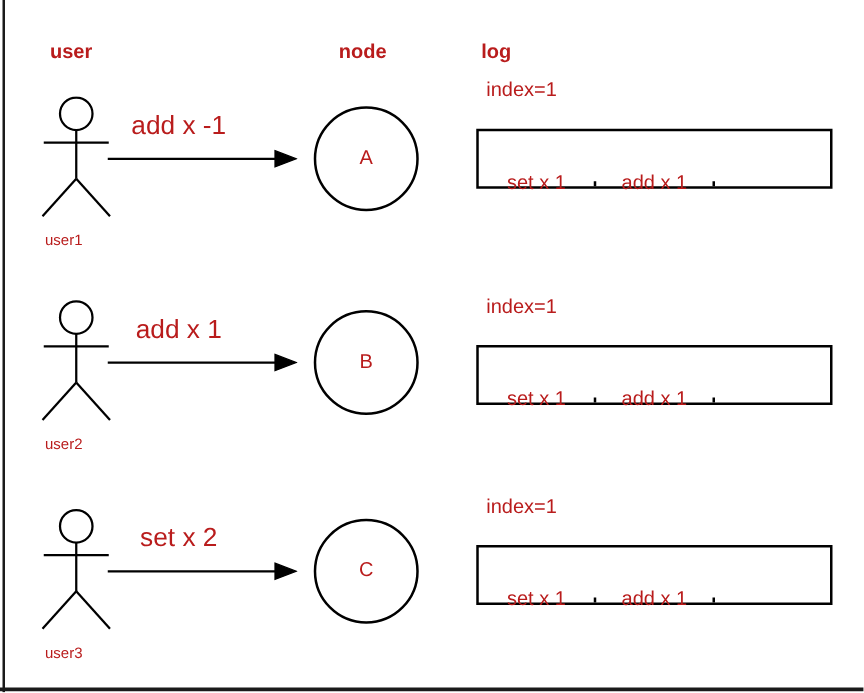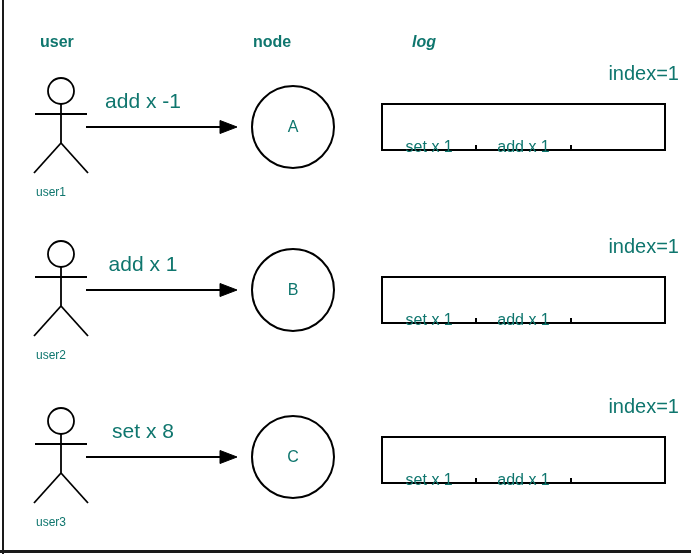--- a/index.html
+++ b/index.html
@@ -1,43 +1,43 @@
 <!DOCTYPE html>
 <html><head>
 <meta charset="utf-8">
 <style>
   html,body{margin:0;padding:0;background:#ffffff;}
   #canvas{
     position:relative;width:691px;height:554px;background:#ffffff;
-    font-family:"Liberation Sans",sans-serif;color:#0f766e;overflow:hidden;
+    font-family:"Liberation Sans",sans-serif;color:#b91c1c;overflow:hidden;
   }
   .edge-left{position:absolute;left:2px;top:0;width:2px;height:554px;background:#1a1a1a;}
   .edge-bottom{position:absolute;left:0;top:550px;width:691px;height:3px;background:#1a1a1a;}
   .col-header{position:absolute;top:33px;font-size:16px;font-weight:bold;white-space:nowrap;}
   .hdr-user{left:40px;}
-  .hdr-node{left:253px;}
-  .hdr-log{left:412px;font-style:italic;}
+  .hdr-node{left:271px;}
+  .hdr-log{left:385px;}
   .row{position:absolute;left:0;width:691px;height:130px;}
   .r1{top:77px;}
   .r2{top:240px;}
   .r3{top:407px;}
   .figure{position:absolute;left:33px;top:0;width:56px;height:98px;}
   .user-label{position:absolute;left:36px;top:108px;font-size:12px;white-space:nowrap;}
   .action-label{position:absolute;left:82px;top:12px;width:122px;text-align:center;font-size:21px;white-space:nowrap;}
   .arrow{position:absolute;left:86px;top:42px;width:152px;height:16px;}
   .node-circle{
     position:absolute;left:251px;top:8px;width:84px;height:84px;box-sizing:border-box;
     border:2px solid #000000;border-radius:50%;background:#ffffff;
     display:flex;align-items:center;justify-content:center;font-size:16px;
   }
   .log{position:absolute;left:389px;width:290px;}
   .r1 .log{top:-13px;}
   .r2 .log{top:-3px;}
   .r3 .log{top:-10px;}
-  .index-label{font-size:20px;line-height:18px;text-align:right;}
+  .index-label{font-size:16px;line-height:18px;}
   .log-table{
     position:absolute;left:-8px;top:39px;width:285px;height:48px;box-sizing:border-box;
     border:2px solid #000000;display:flex;background:#ffffff;
   }
   .log-cell{
     flex:1;display:flex;align-items:center;justify-content:center;
     font-size:16px;white-space:nowrap;box-sizing:border-box;margin-top:40px;
   }
   .log-cell:not(:last-child){border-right:2px solid #000000;}
   svg line, svg circle, svg path{stroke:#000000;fill:none;stroke-width:1.8;}
@@ -111,21 +111,21 @@
 
   <div class="row r3">
     <svg class="figure" viewBox="0 0 56 98">
       <circle cx="28" cy="14" r="13"></circle>
       <line x1="28" y1="27" x2="28" y2="66"></line>
       <line x1="2" y1="37" x2="54" y2="37"></line>
       <line x1="28" y1="66" x2="1" y2="96"></line>
       <line x1="28" y1="66" x2="55" y2="96"></line>
     </svg>
     <div class="user-label">user3</div>
-    <div class="action-label">set x 8</div>
+    <div class="action-label">set x 2</div>
     <svg class="arrow" viewBox="0 0 152 16">
       <line x1="0" y1="8" x2="135" y2="8"></line>
       <polygon points="134,1.5 151,8 134,14.5"></polygon>
     </svg>
     <div class="node-circle">
       <span>C</span>
     </div>
     <div class="log">
       <div class="index-label">index=1</div>
       <div class="log-table">

